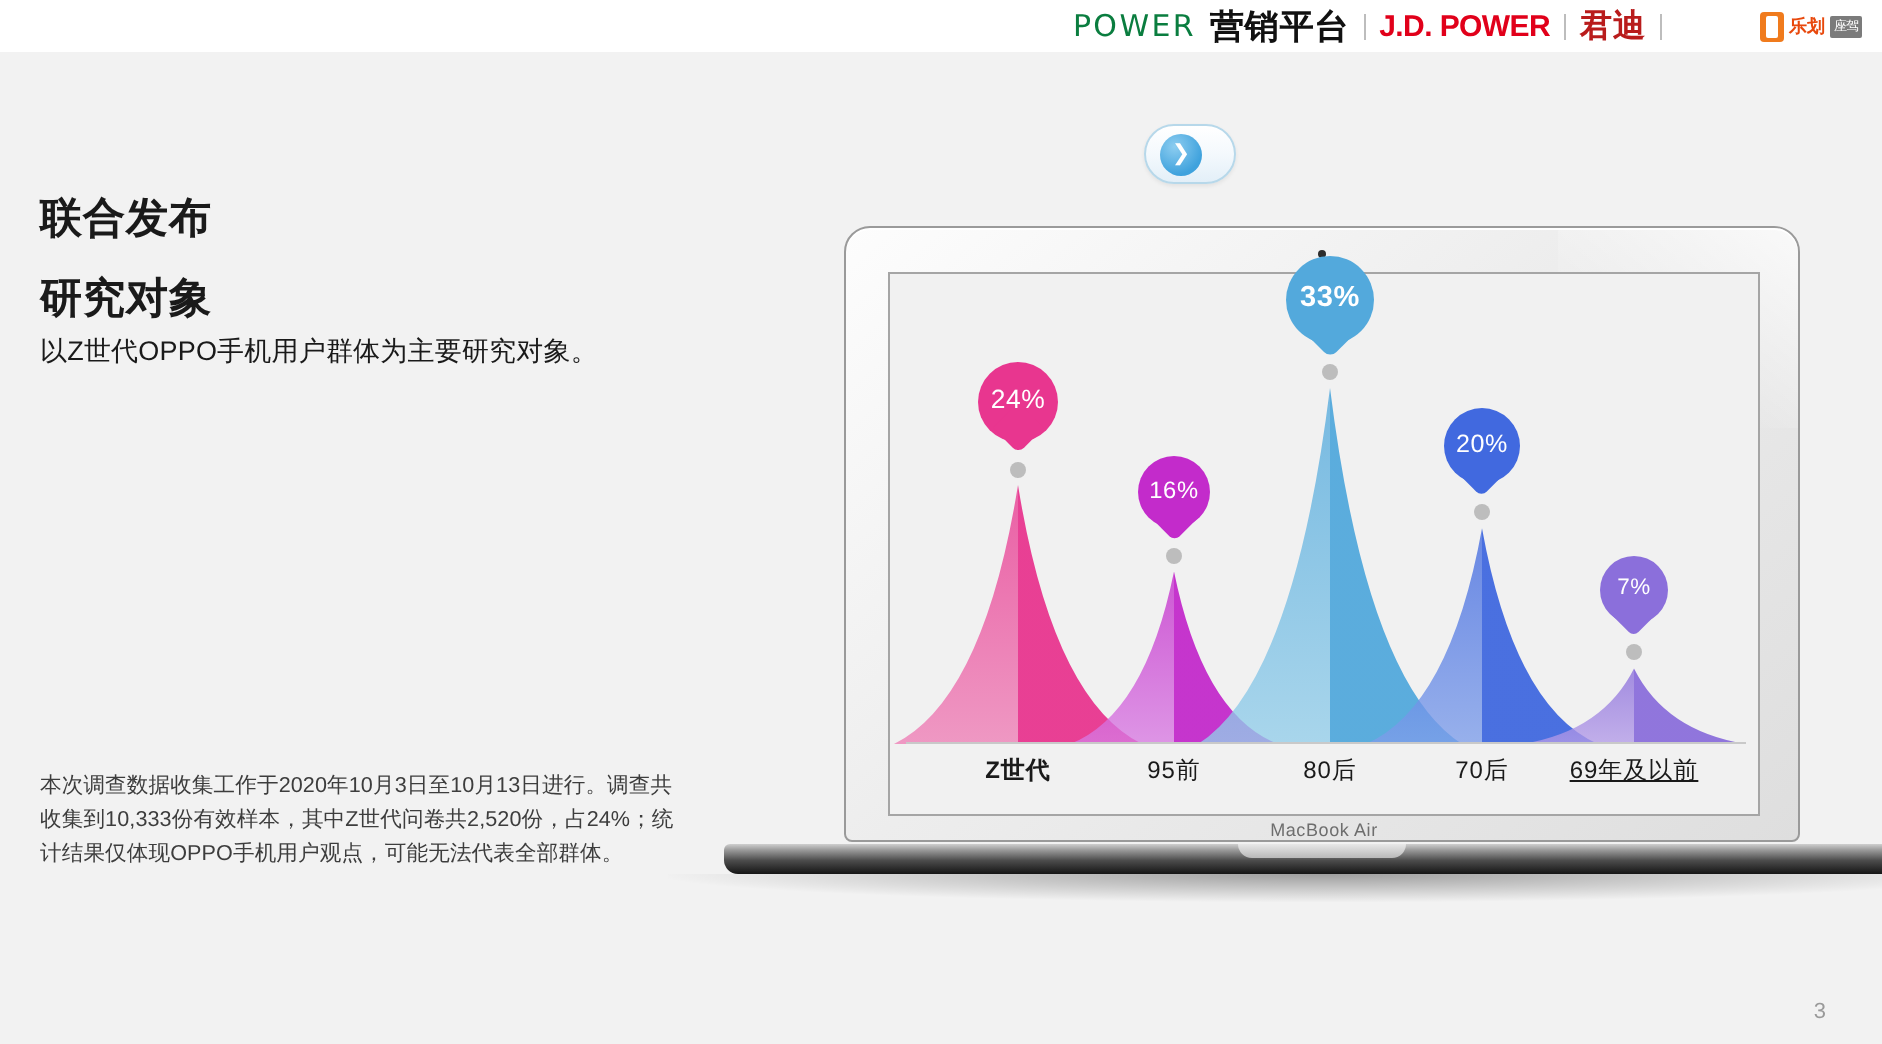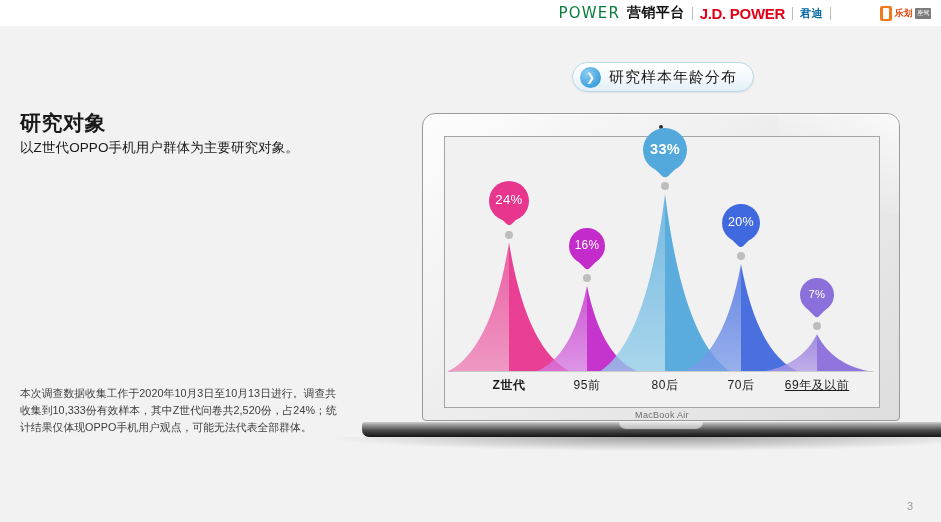--- a/index.html
+++ b/index.html
@@ -18,29 +18,29 @@
     display:flex; align-items:center; justify-content:flex-end;
     padding-right:10px;
   }
   .logo-group{ display:flex; align-items:center; gap:7px; height:20px; }
   .oppo-logo{
     font-family:"DejaVu Sans",sans-serif;
     font-size:15px; font-weight:400; letter-spacing:1.2px;
     color:#0a7d3f; line-height:1;
   }
   .brand-cn{
-    font-size:14px; font-weight:bold; color:#111; letter-spacing:0.4px;
+    font-size:17px; font-weight:bold; color:#111; letter-spacing:0.4px;
   }
   .vdiv{ width:1px; height:13px; background:#bdbdbd; }
   .jdp-logo{
     font-family:"Liberation Sans",sans-serif;
     font-size:15px; font-weight:bold; color:#e1001a; letter-spacing:-0.3px;
     line-height:1;
   }
-  .jundi{ font-size:11px; font-weight:bold; color:#0369a1; letter-spacing:0.5px; }
+  .jundi{ font-size:16px; font-weight:bold; color:#b91c1c; letter-spacing:0.5px; }
   .lz-wrap{ display:flex; align-items:center; gap:2.5px;margin-left:42px; }
   .lz-mark{
     width:12px; height:15px; background:#f07b1d; border-radius:2px;
     position:relative;
   }
   .lz-mark:after{
     content:""; position:absolute; left:3px; top:2px;
     width:6px; height:11px; background:#fff; border-radius:1px;
   }
   .lz-text{ font-size:9px; font-weight:bold; color:#e8480c; letter-spacing:0px; }
@@ -180,35 +180,35 @@
       <span class="lz-mark"></span>
       <span class="lz-text">乐划</span>
       <span class="lz-badge">座驾</span>
     </span>
   </div>
 </div>
 
 <div class="left-col">
 
   <div class="sec">
+    <div class="sec-title">联合发布</div>
   </div>
 
   <div class="sec">
     <div class="sec-title">研究对象</div>
     <div class="sec-body">以Z世代OPPO手机用户群体为主要研究对象。</div>
   </div>
 
 
 </div>
 
 <div class="footnote">本次调查数据收集工作于2020年10月3日至10月13日进行。调查共收集到10,333份有效样本，其中Z世代问卷共2,520份，占24%；统计结果仅体现OPPO手机用户观点，可能无法代表全部群体。</div>
 
 <div class="pill">
   <span class="pill-icon">❯</span>
-  <span class="pill-text">研究样本年龄分布</span>
 </div>
 
 <div class="laptop">
   <div class="lid">
     <span class="camera"></span>
     <div class="screen">
       <div class="chart" id="chart">
         <svg class="chart-svg" id="spikes" width="436" height="272">
             <defs>
               <linearGradient id="gl0" x1="0" y1="0" x2="0" y2="1">

